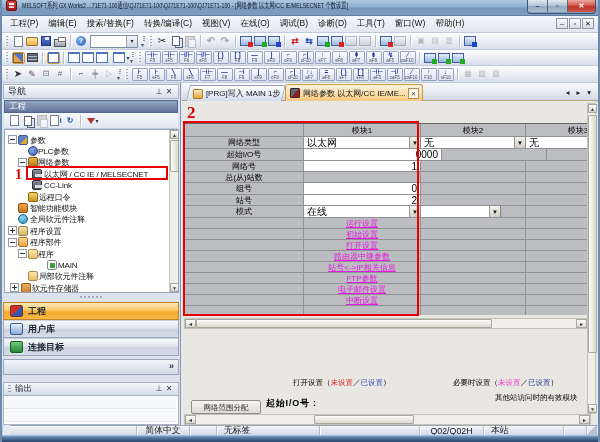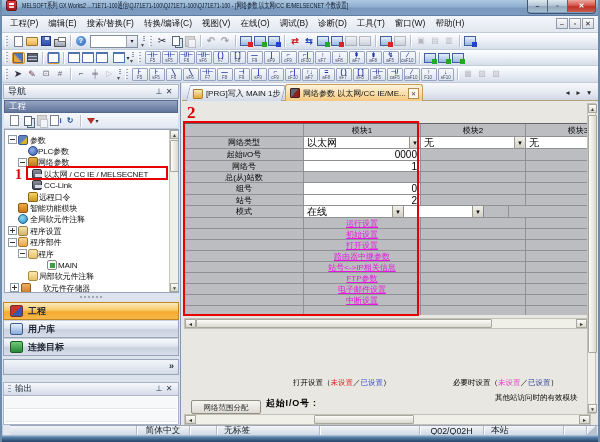--- a/index.html
+++ b/index.html
@@ -604,21 +604,21 @@
               <div class="ticon n-main" style="left: 42px;"></div>
               <div class="tlabel" style="left: 53px;">MAIN</div>
             </div>
             <div class="tree-row" style="top: 140.8px;">
               <div class="ticon n-folder" style="left: 23px;"></div>
               <div class="tlabel" style="left: 34px;">局部软元件注释</div>
             </div>
             <div class="tree-row" style="top: 152.2px;">
               <div class="tw plus" style="left: 5px;"></div>
               <div class="ticon n-mem" style="left: 16px;"></div>
-              <div class="tlabel" style="left: 38px; text-decoration: underline;">软元件存储器</div>
+              <div class="tlabel" style="left: 27px; text-decoration: underline;">软元件存储器</div>
             </div>
           </div>
         <div id="tree-scroll">
           <div class="sb-btn" style="top:0;">▲</div>
           <div class="sb-thumb" style="left:0;top:10px;width:9px;height:32px;"></div>
           <div class="sb-btn" style="bottom:0;">▼</div>
         </div>
         <div class="anno-box" style="left:21px;top:36px;width:142px;height:14px;"></div>
         <div class="anno-num" style="left:10px;top:37px;font-size:14px;">1</div>
       </div>
@@ -710,21 +710,21 @@
                   <div class="dd-btn">▼</div>
                 </div>
                 <div class="gcell white" style="width: 105px;">
                   <div class="val left">无</div>
                 </div>
               </div>
               <div class="grow" style="height: 12px;">
                 <div class="gcell" style="width: 119px;">
                   <div class="lab">起始I/O号</div>
                 </div>
-                <div class="gcell white" style="width: 117px;">
+                <div class="gcell white" style="width: 138px;">
                   <div class="val right">0000</div>
                 </div>
                 <div class="gcell" style="width: 105px;"></div>
                 <div class="gcell" style="width: 105px;"></div>
               </div>
               <div class="grow" style="height: 11px;">
                 <div class="gcell" style="width: 119px;">
                   <div class="lab">网络号</div>
                 </div>
                 <div class="gcell white" style="width: 117px;">
@@ -758,21 +758,21 @@
                 <div class="gcell white" style="width: 117px;">
                   <div class="val right">2</div>
                 </div>
                 <div class="gcell" style="width: 105px;"></div>
                 <div class="gcell" style="width: 105px;"></div>
               </div>
               <div class="grow" style="height: 12px;">
                 <div class="gcell" style="width: 119px;">
                   <div class="lab">模式</div>
                 </div>
-                <div class="gcell white" style="width: 100px;">
+                <div class="gcell white" style="width: 117px;">
                   <div class="val left">在线</div>
                   <div class="dd-btn">▼</div>
                 </div>
                 <div class="gcell" style="width: 105px;">
                   <div class="dd-float">
                     <div class="dd-btn">▼</div>
                   </div>
                 </div>
                 <div class="gcell" style="width: 105px;"></div>
               </div>

